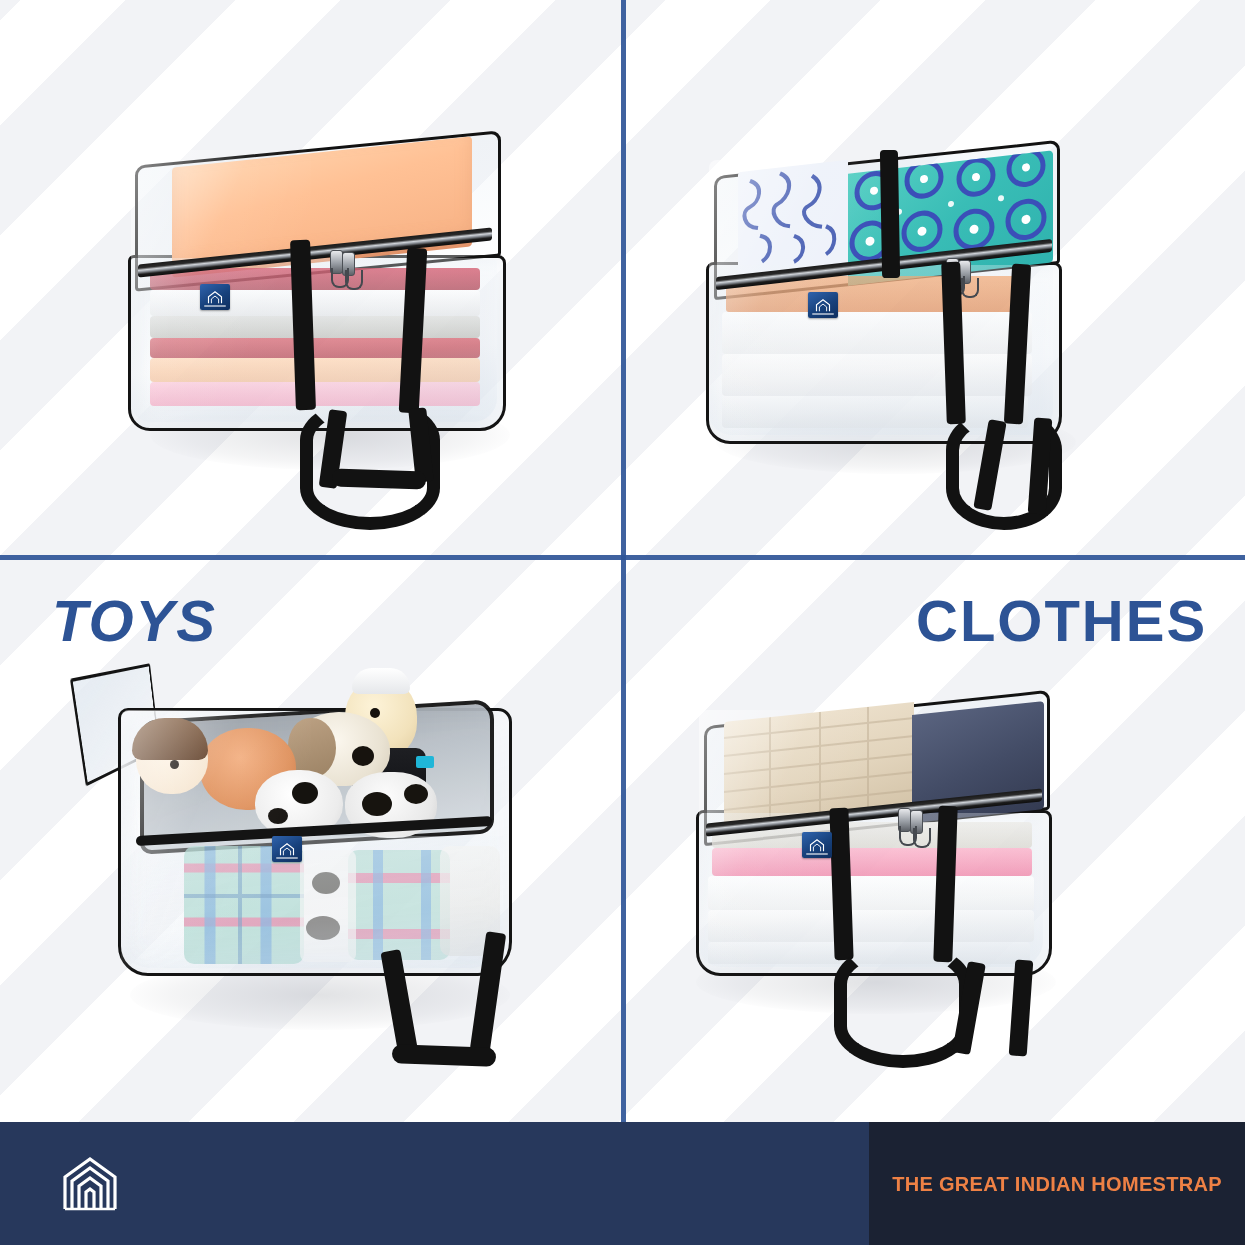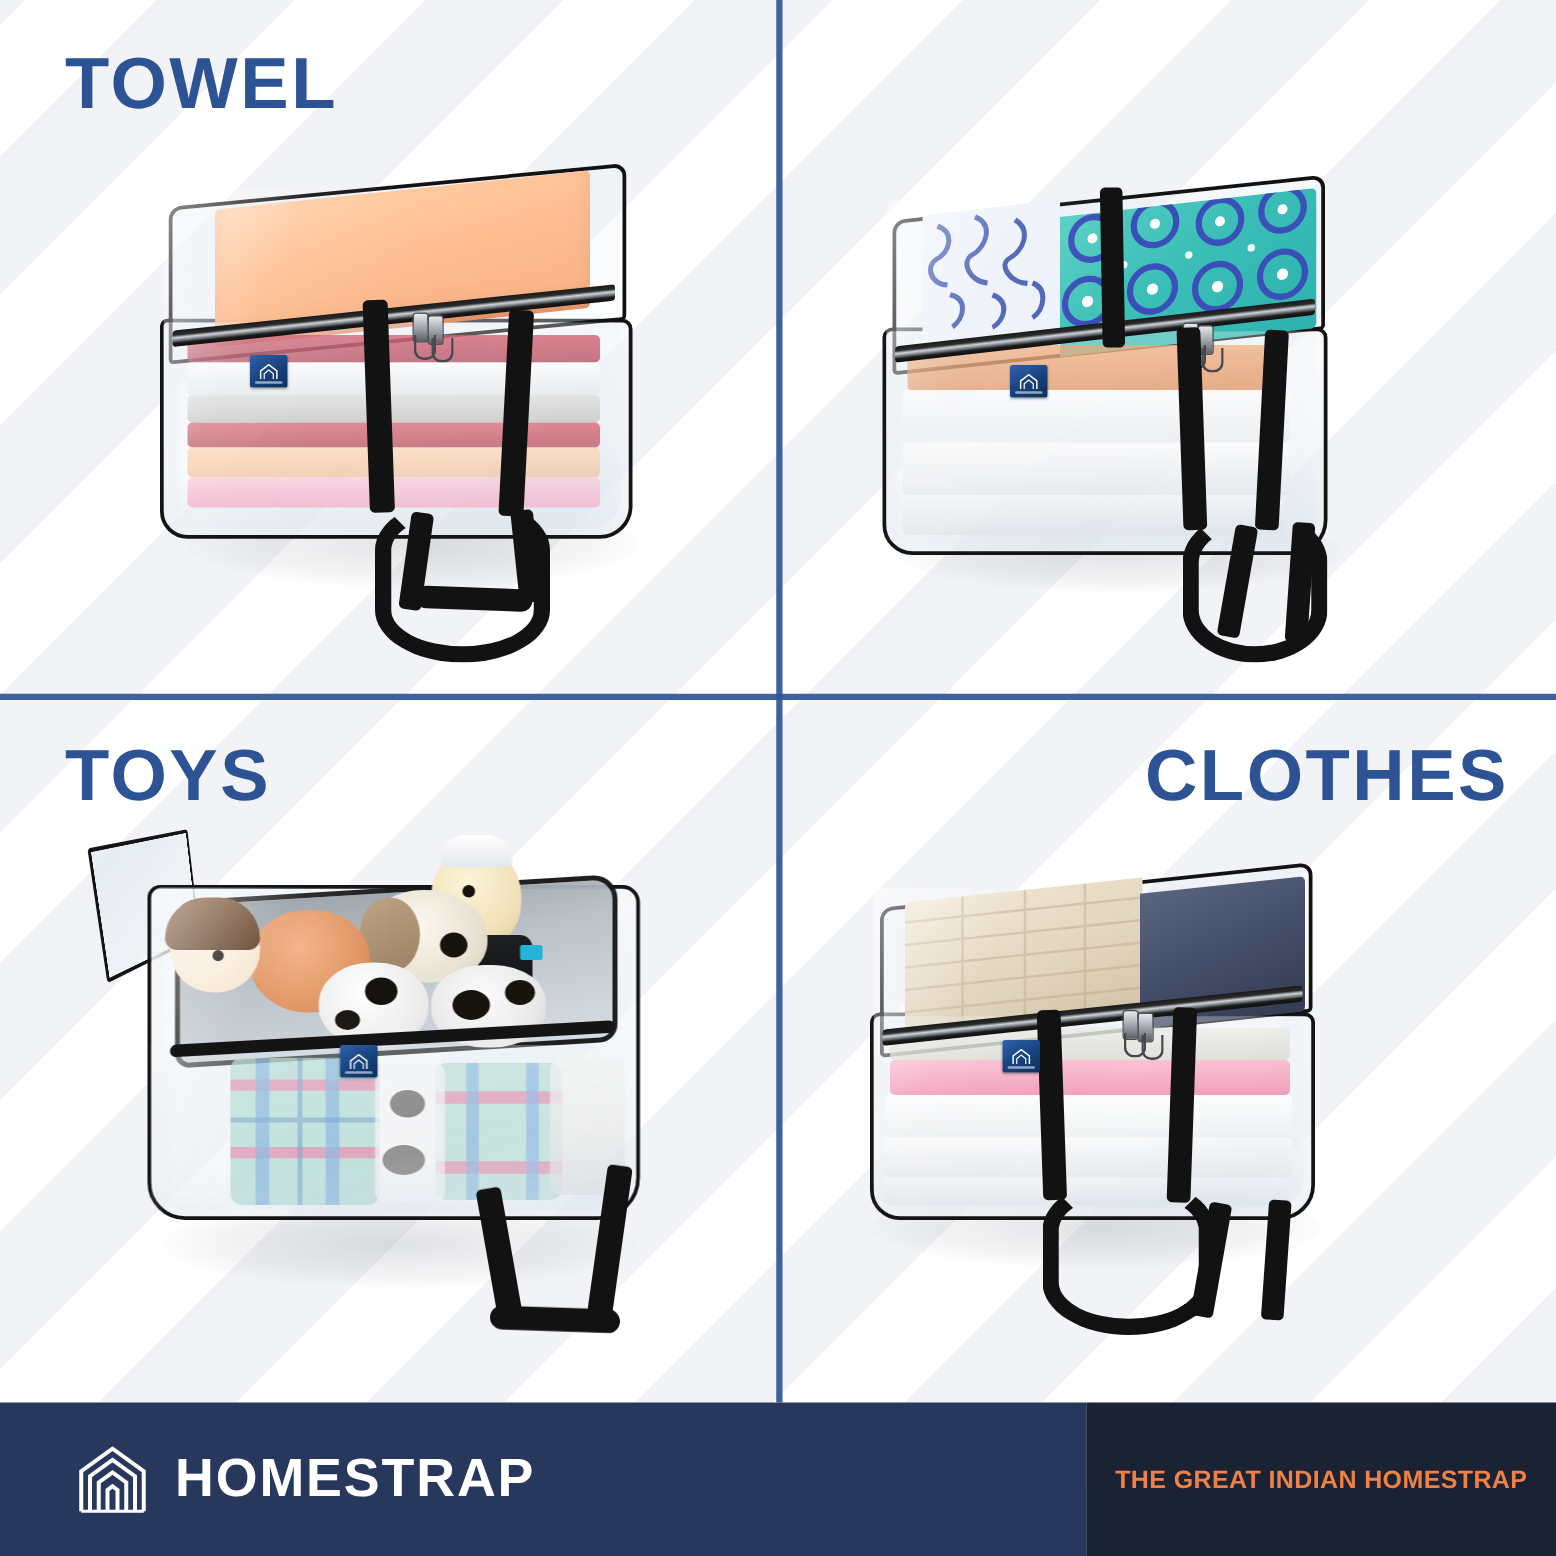--- a/index.html
+++ b/index.html
@@ -34,21 +34,21 @@
   .q3{left:0;top:560px;width:621px;height:562px;}
   .q4{left:626px;top:560px;width:619px;height:661px;}
 
   .q-title{
     position:absolute;
     font-size:58px;font-weight:bold;letter-spacing:2px;
     color:#2d5395;line-height:1;white-space:nowrap;
   }
   .q1 .q-title{left:52px;top:38px;}
   .q2 .q-title{left:258px;top:38px;}
-  .q3 .q-title{left:52px;top:32px;}
+  .q3 .q-title{left:52px;top:32px;font-style:italic;}
   .q4 .q-title{left:290px;top:32px;}
 
   
   .bag-stage{position:absolute;}
 
   
   .bag-shadow{
     position:absolute;border-radius:50%;
     background:radial-gradient(ellipse at center, rgba(120,125,135,.22) 0%, rgba(120,125,135,.08) 55%, rgba(255,255,255,0) 75%);
   }
@@ -151,21 +151,20 @@
 </style>
 </head>
 <body>
 
 <div class="page">
 
   <div class="divider-v"></div>
   <div class="divider-h"></div>
 
   <div class="quad q1">
-    <div class="q-title">TOWEL</div>
 
     <div class="bag-stage" style="left:0;top:0;width:621px;height:555px;">
       <div class="bag-shadow" style="left:150px;top:400px;width:360px;height:70px;"></div>
 
       <div class="pvc" style="left:128px;top:255px;width:372px;height:170px;border-radius:6px 8px 26px 22px;"></div>
 
       <div class="lid" style="left:135px;top:148px;width:360px;height:120px;border-radius:10px 10px 4px 4px;
                   transform:skewY(-5.5deg);"></div>
 
       <div class="topcloth" style="left:172px;top:152px;width:300px;height:108px;transform:skewY(-6deg);
@@ -470,20 +469,19 @@
         <g fill="none" stroke="#ffffff" stroke-width="3.2" stroke-linejoin="miter">
           <path d="M3 53V21L28 3l25 18v32"></path>
           <path d="M10 53V25L28 12l18 13v28"></path>
           <path d="M17 53V30l11-8 11 8v23"></path>
           <path d="M24 53V36l4-3 4 3v17"></path>
         </g>
         <g fill="none" stroke="#ffffff" stroke-width="2.4">
           <path d="M3 53h50"></path>
         </g>
       </svg>
-      <div class="brand-name">HOMESTRAP</div>
     </div>
     <div class="footer-right">
       <div class="tagline">THE GREAT INDIAN HOMESTRAP</div>
     </div>
   </div>
 
 </div>
 
 </body></html>

